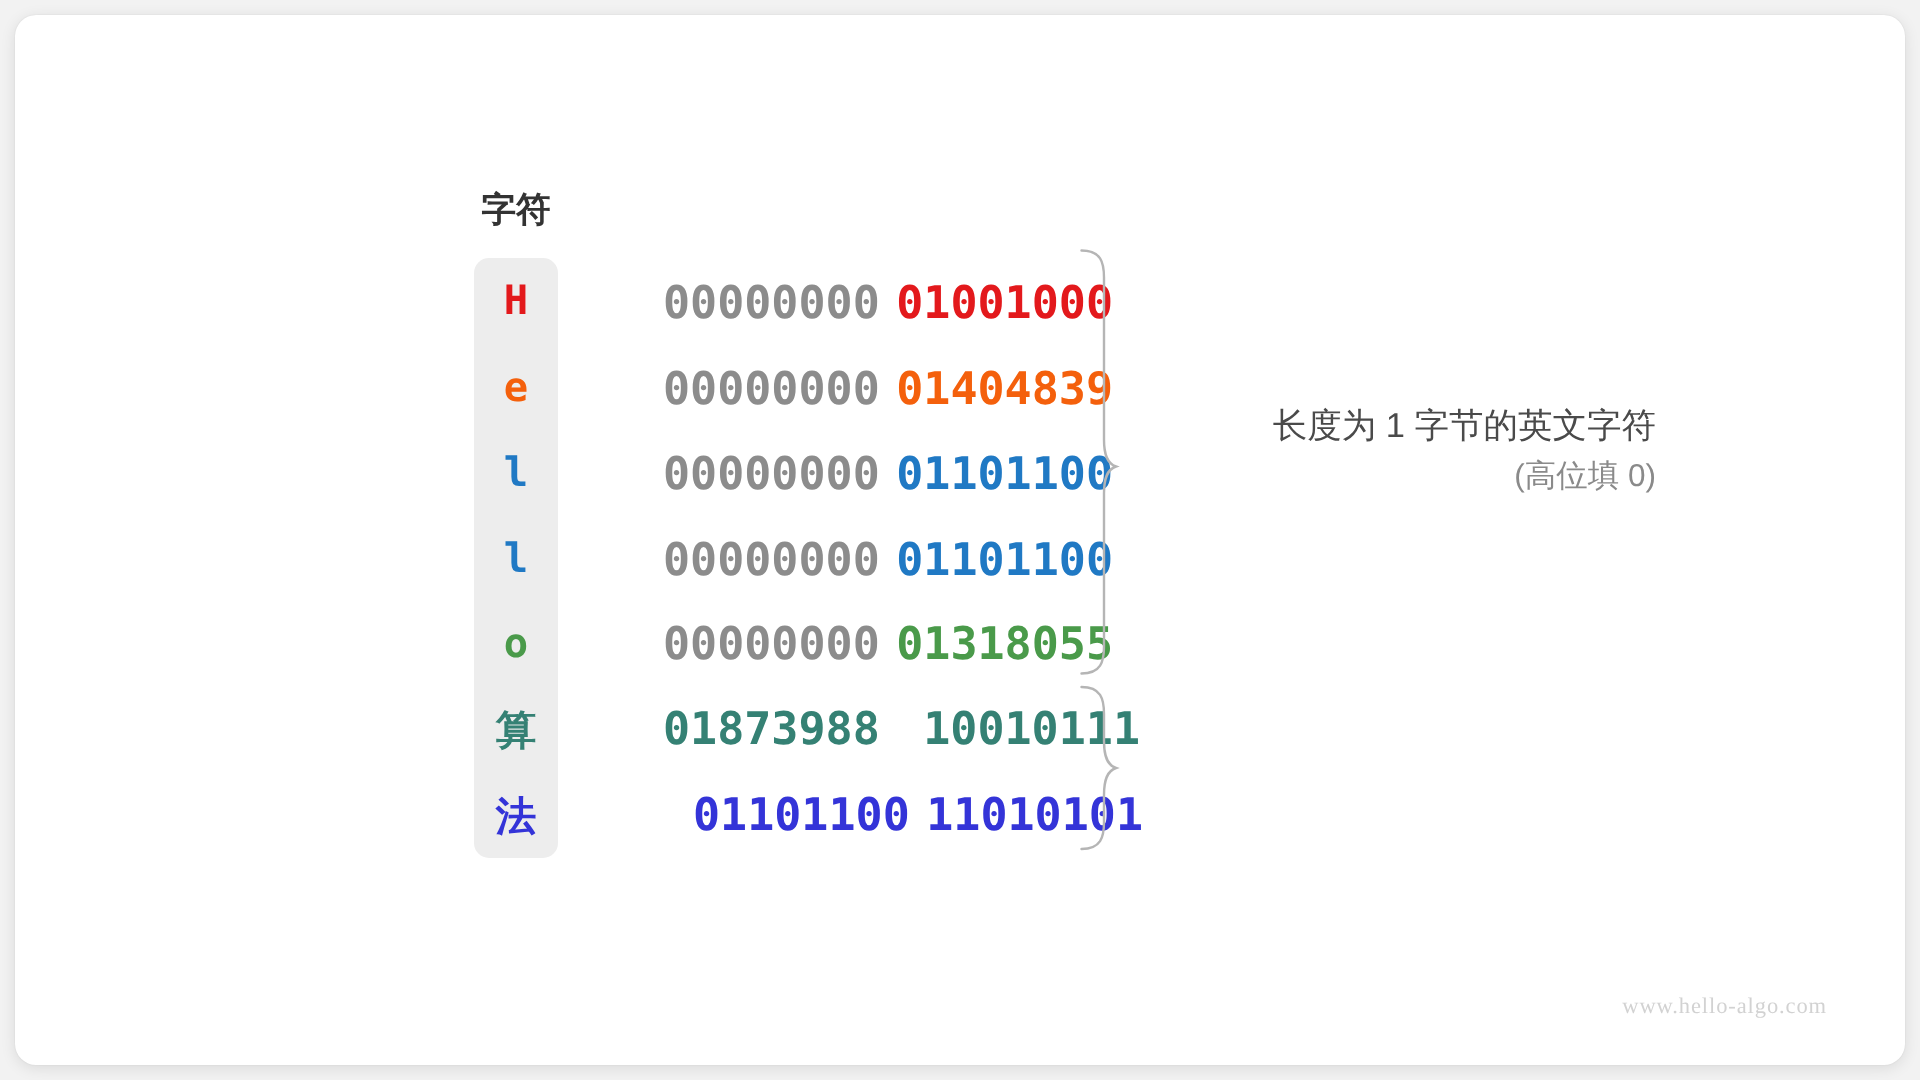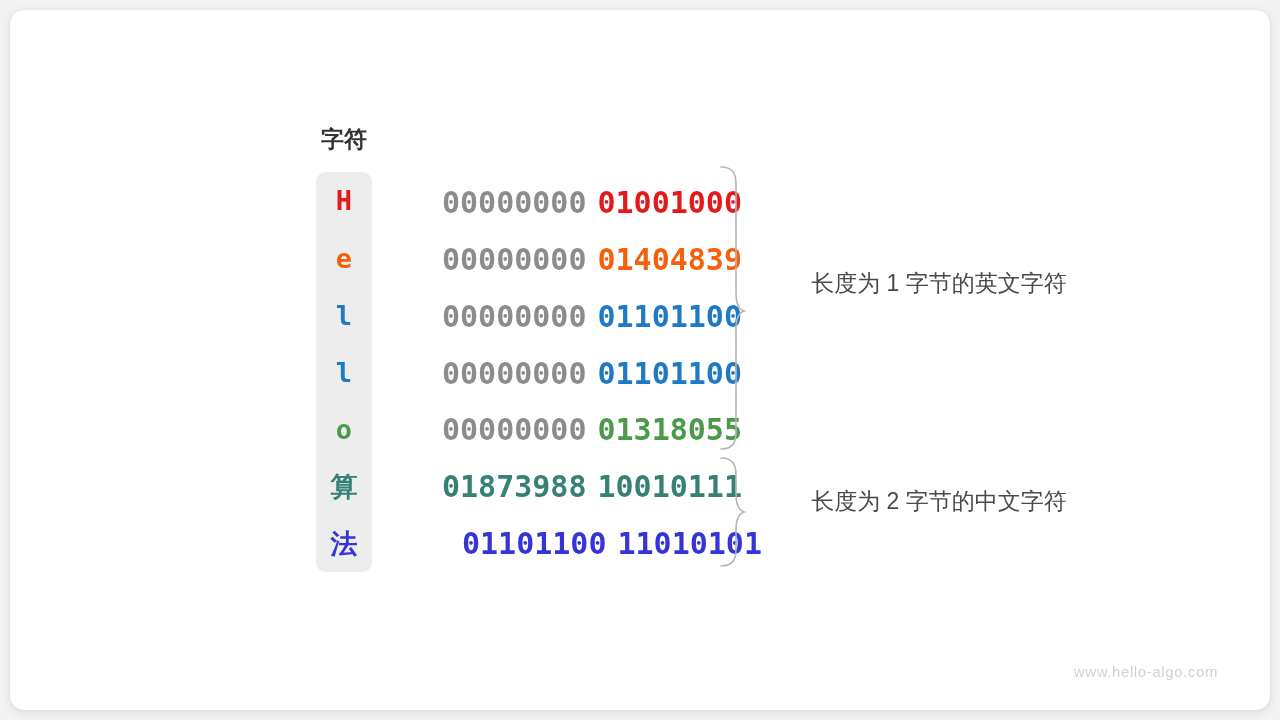--- a/index.html
+++ b/index.html
@@ -105,32 +105,32 @@
   .annot {
     position: absolute;
     text-align: center;
     color: #4a4a4a;
     white-space: nowrap;
     font-family: "Liberation Sans", "DejaVu Sans", sans-serif;
   }
   .annot .line1 { font-size: 23px; line-height: 36px; }
   .annot .line2 { font-size: 21px; line-height: 34px; color: #8a8a8a; }
 
-  #annot-1 { left: 764px; top: 255px; width: 330px; }
+  #annot-1 { left: 764px; top: 255px; width: 330px; text-align: right; }
   #annot-2 { left: 764px; top: 473px; width: 330px; }
 
   
   #watermark {
     position: absolute;
     right: 52px;
     bottom: 30px;
     color: #d2d2d2;
     font-size: 15px;
     letter-spacing: 0.6px;
-    font-family: Liberation Sans, sans-serif;
+    font-family: Liberation Serif, serif;
   }
 </style>
 </head>
 <body>
 
 <div id="card">
 
   <div class="hdr" id="hdr-char">字符</div>
 
   <div id="char-column"></div>
@@ -143,40 +143,38 @@
       <div class="char-cell" style="top: 405px; color: rgb(74, 154, 74);">o</div>
       <div class="char-cell cjk" style="top: 462px; color: rgb(53, 129, 116);">算</div>
       <div class="char-cell cjk" style="top: 519px; color: rgb(52, 52, 216);">法</div>
     </div>
   <div id="bin-rows">
       <div class="bin-row" style="top: 178px;"><span style="color: rgb(140, 140, 140);">00000000</span><span class="byte-sep"></span><span style="color: rgb(227, 25, 28);">01001000</span></div>
       <div class="bin-row" style="top: 235px;"><span style="color: rgb(140, 140, 140);">00000000</span><span class="byte-sep"></span><span style="color: rgb(244, 96, 12);">01404839</span></div>
       <div class="bin-row" style="top: 292px;"><span style="color: rgb(140, 140, 140);">00000000</span><span class="byte-sep"></span><span style="color: rgb(32, 121, 196);">01101100</span></div>
       <div class="bin-row" style="top: 349px;"><span style="color: rgb(140, 140, 140);">00000000</span><span class="byte-sep"></span><span style="color: rgb(32, 121, 196);">01101100</span></div>
       <div class="bin-row" style="top: 405px;"><span style="color: rgb(140, 140, 140);">00000000</span><span class="byte-sep"></span><span style="color: rgb(74, 154, 74);">01318055</span></div>
-      <div class="bin-row" style="top: 462px;"><span style="color: rgb(53, 129, 116); font-weight: bold;">01873988</span><span class="byte-sep"></span><span style="color: rgb(53, 129, 116);">10010111</span></div>
+      <div class="bin-row" style="top: 462px;"><span style="color: rgb(53, 129, 116); font-weight: bold;">01873988</span><span class="byte-sep"></span><span style="color: rgb(53, 129, 116); margin-left: 18px;">10010111</span></div>
       <div class="bin-row" style="top: 519px; margin-left: 20px;"><span style="color: rgb(52, 52, 216); font-weight: bold;">01101100</span><span class="byte-sep"></span><span style="color: rgb(52, 52, 216);">11010101</span></div>
     </div>
 
   <svg id="brace-svg" viewBox="0 0 1260 700" xmlns="http://www.w3.org/2000/svg">
 
     <path fill="none" stroke="#b5b5b5" stroke-width="1.6" stroke-linecap="round" d="M 711,157 C 724,157 726,165 726,175
              L 726,283 C 726,293 728,299 734,301
              C 728,303 726,309 726,319
              L 726,421 C 726,431 724,439 711,439"></path>
 
     <path fill="none" stroke="#b5b5b5" stroke-width="1.6" stroke-linecap="round" d="M 711,448 C 724,448 726,456 726,466
              L 726,484 C 726,494 728,500 734,502
              C 728,504 726,510 726,520
              L 726,538 C 726,548 724,556 711,556"></path>
   </svg>
 
   <div class="annot" id="annot-1">
     <div class="line1">长度为 1 字节的英文字符</div>
+    <div class="line2">(高位填 0)</div>
   </div>
 
-  <div class="annot" id="annot-2">
-    <div class="line1">长度为 2 字节的中文字符</div>
-  </div>
 
   <div id="watermark">www.hello-algo.com</div>
 
 </div>
 
 </body></html>

